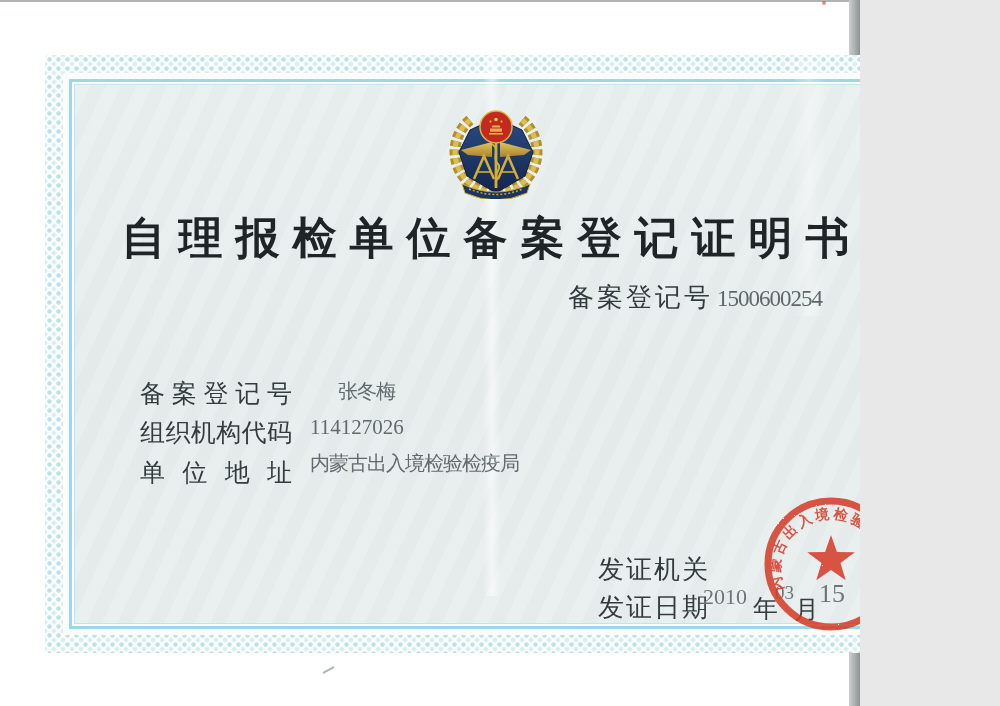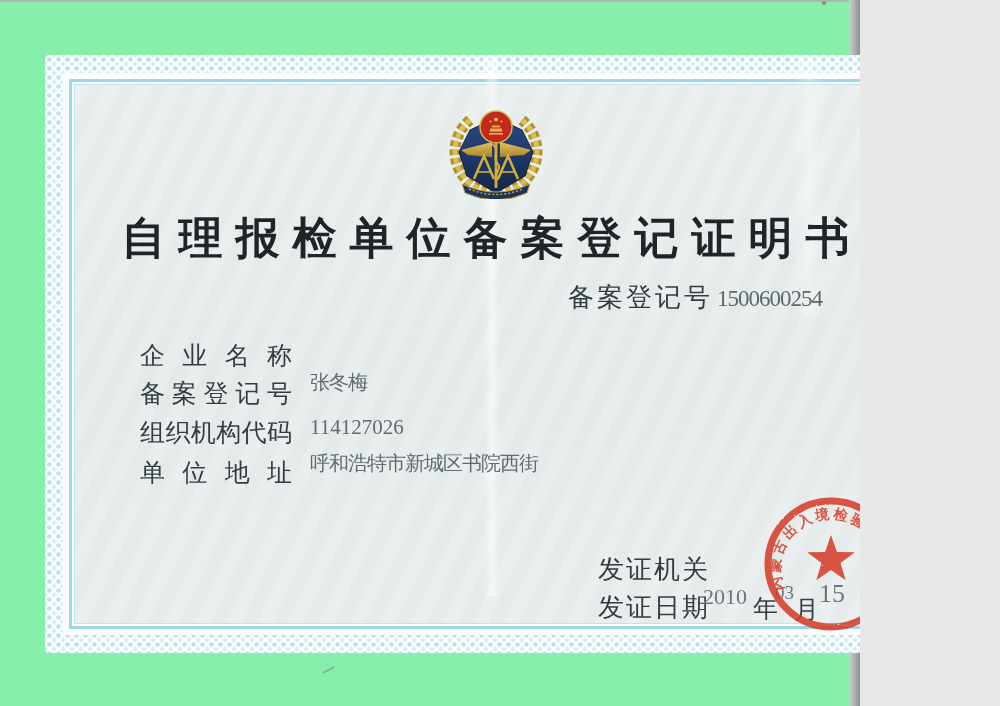--- a/index.html
+++ b/index.html
@@ -1,18 +1,18 @@
 <!DOCTYPE html>
 <html><head>
 <meta charset="utf-8">
 <style>
   html,body{margin:0;padding:0;background:#e8e8e8;}
   .scan{
     position:relative; width:860px; height:706px; overflow:hidden;
-    background:#86efac;
+    background:#ffffff;
     font-family:"Liberation Serif","DejaVu Serif",serif;
     text-decoration:underline;
   }
   
   .top-edge-line{position:absolute;left:0;top:0;width:1000px;height:2px;background:#b0b4b3;}
   .right-scan-strip{position:absolute;right:0;top:0;width:11px;height:706px;
     background:linear-gradient(to right,#cdd0cf,#8d9293);}
   .red-speck{position:absolute;background:#c5372b;border-radius:50%;opacity:.55;}
   .pen-mark{position:absolute;left:322px;top:669px;width:13px;height:2px;background:#8f9697;
     opacity:.7;transform:rotate(-28deg);border-radius:2px;}
@@ -122,30 +122,29 @@
       <path d="M23,89 Q50,100 77,89" fill="none" stroke="#c9a73a" stroke-width="1.4" stroke-dasharray="2 2"></path>
     </svg>
   </div>
 
   <div class="abs title">自理报检单位备案登记证明书</div>
 
   <div class="abs reg-line">
     <span class="reg-label">备案登记号</span><span class="reg-number">1500600254</span>
   </div>
 
-  <div class="abs field-label" style="top:343px;">企业名称</div>
 
   <div class="abs field-label" style="top:381px;">备案登记号</div>
-  <div class="abs field-value" style="top:372px;">张冬梅</div>
+  <div class="abs field-value" style="top:381px;margin-left:28px;">张冬梅</div>
 
   <div class="abs field-label" style="top:420px;">组织机构代码</div>
   <div class="abs field-value num" style="top:417px;">114127026</div>
 
   <div class="abs field-label" style="top:460px;">单位地址</div>
-  <div class="abs field-value" style="top:453px;">呼和浩特市新城区书院西街</div>
+  <div class="abs field-value" style="top:453px;">内蒙古出入境检验检疫局</div>
 
   <div class="abs issue-label" style="left:598px;top:557px;">发证机关</div>
 
   <div class="abs issue-label" style="left:598px;top:595px;">发证日期</div>
   <div class="abs date-part" style="left:703px;top:586px;">2010</div>
   <div class="abs date-unit" style="left:753px;top:596px;">年</div>
   <div class="abs date-part" style="left:775px;top:583px;font-size:19px;">03</div>
   <div class="abs date-unit" style="left:794px;top:597px;">月</div>
   <div class="abs date-part" style="left:819px;top:581px;font-size:26px;">15</div>
   <div class="abs date-unit" style="left:863px;top:598px;">日</div>

